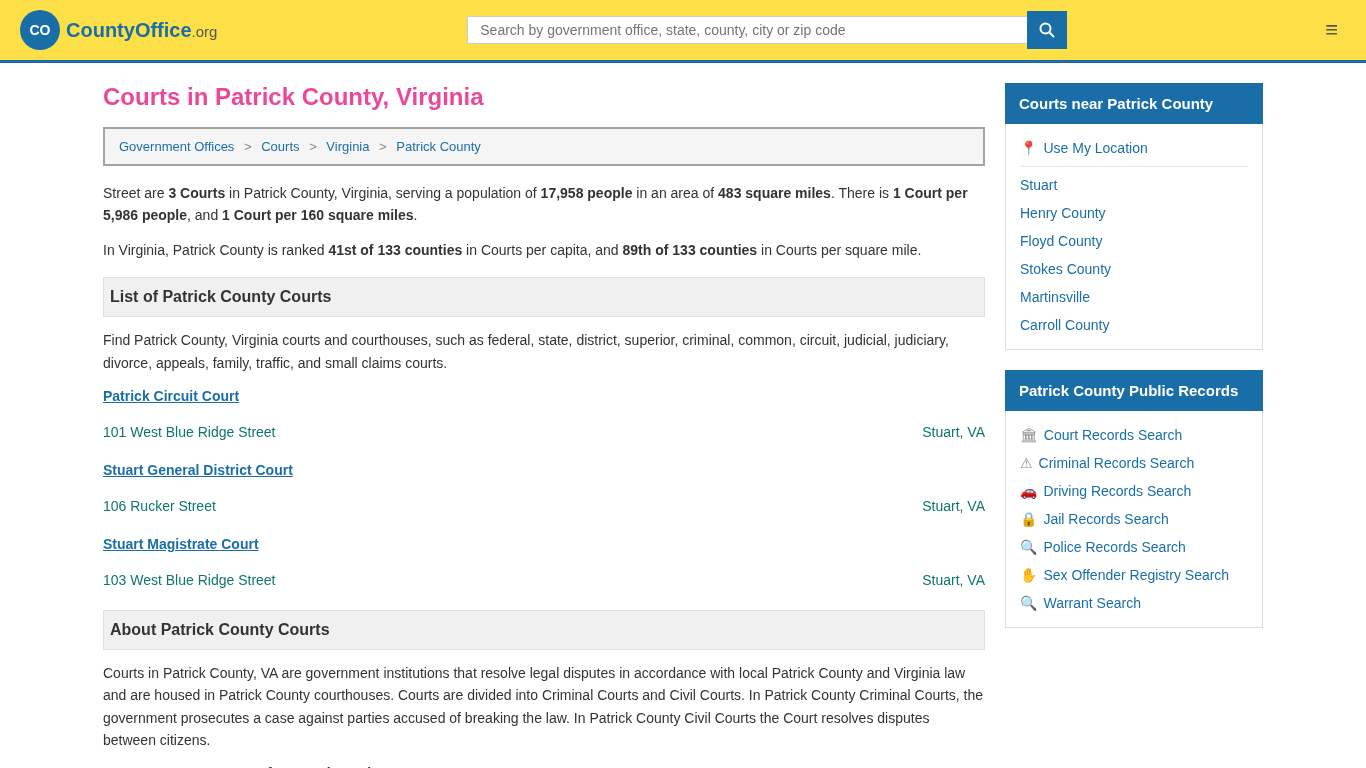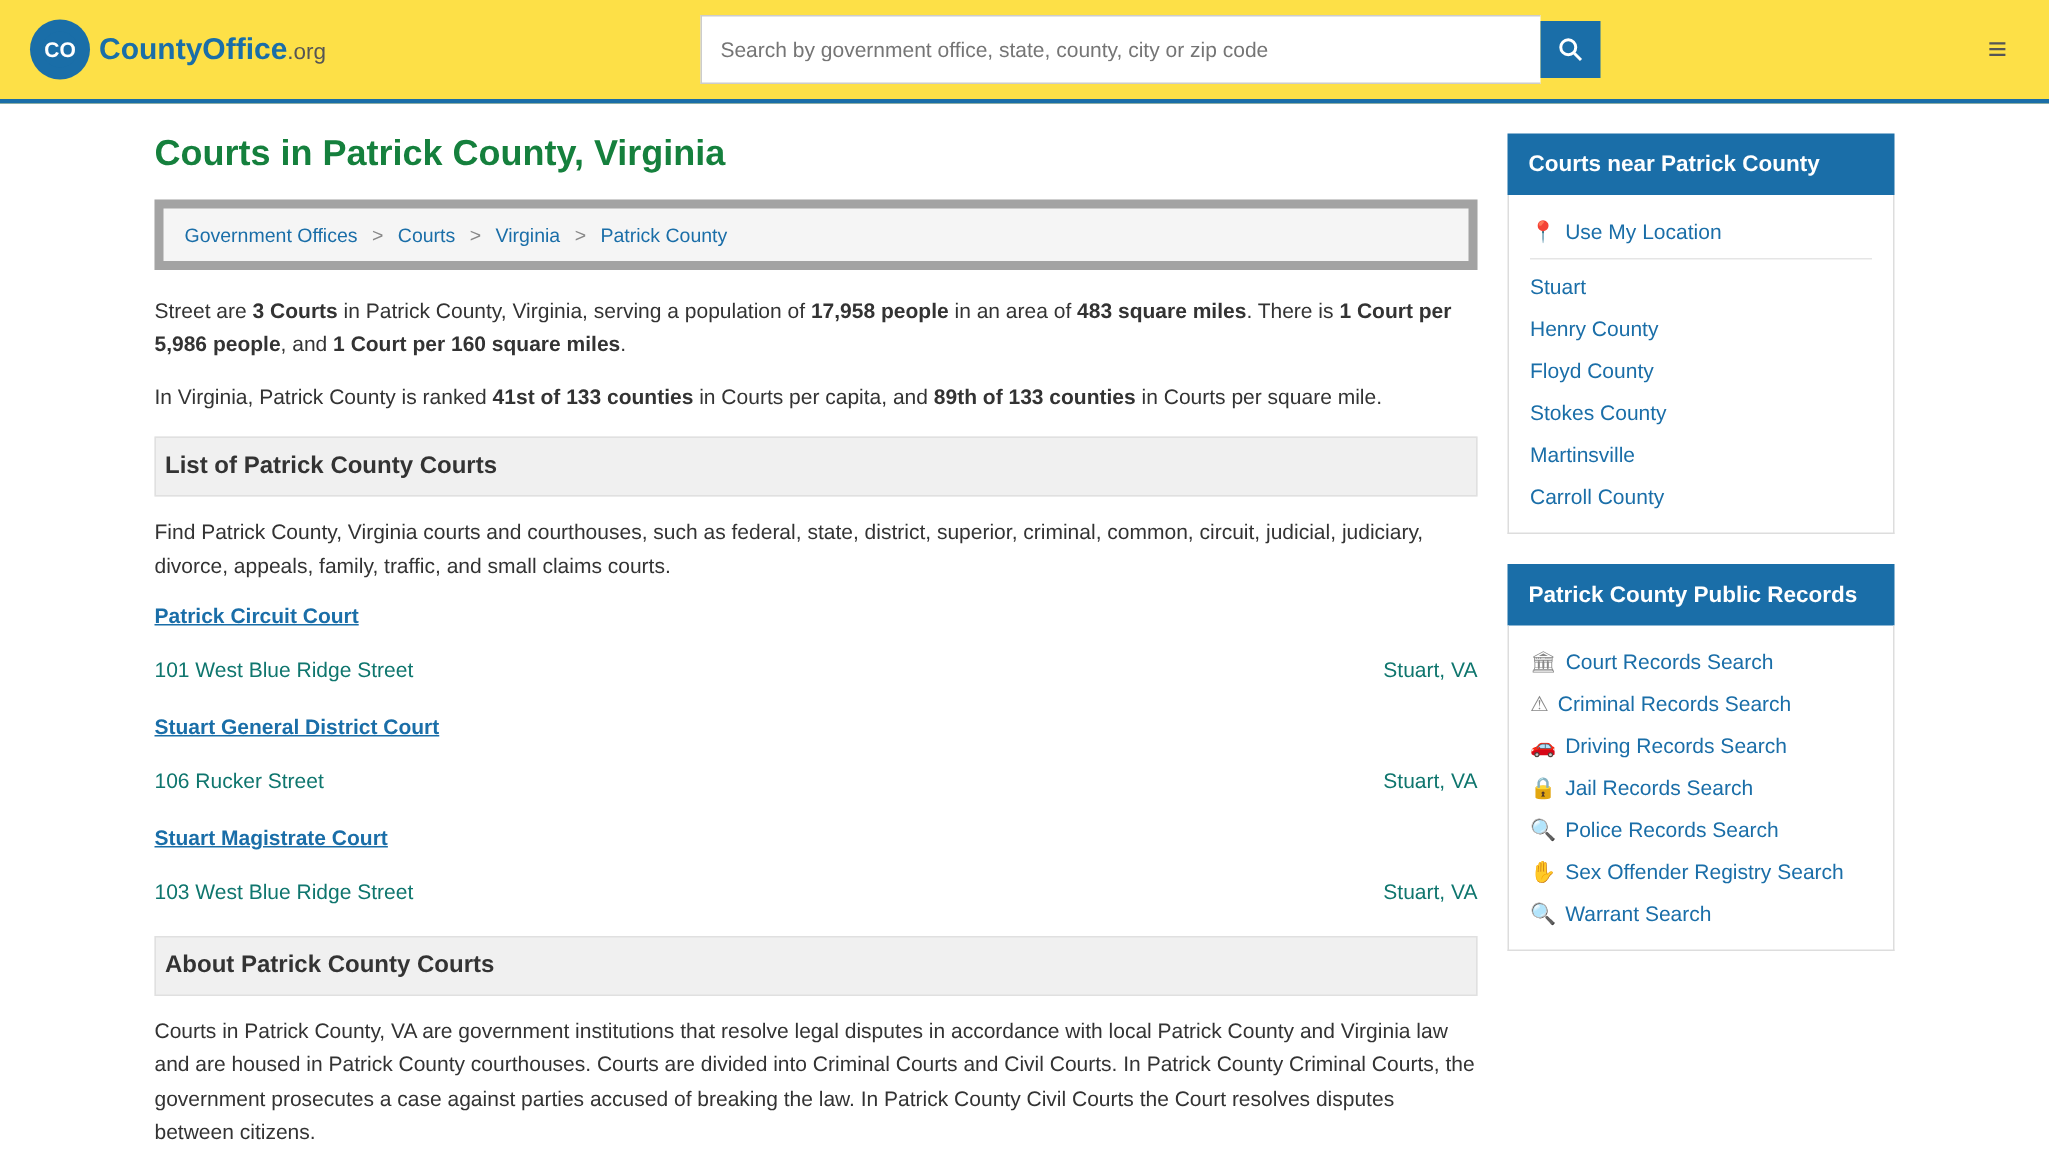--- a/index.html
+++ b/index.html
@@ -38,21 +38,21 @@
       max-width: 600px;
       margin: 0 20px;
     }
     .search-input {
       flex: 1;
       padding: 8px 12px;
       border: 1px solid #ccc;
       border-right: none;
       font-size: 14px;
       outline: none;
-      height: 46px;
+      height: 28px;
     }
     .search-btn {
       background: #1a6ea8;
       border: none;
       padding: 0 12px;
       height: 38px;
       cursor: pointer;
       color: white;
       font-size: 16px;
       display: flex;
@@ -85,32 +85,32 @@
     }
     .sidebar {
       width: 258px;
       flex-shrink: 0;
     }
 
     
     .page-title {
       font-size: 24px;
       font-weight: bold;
-      color: #15803d;
+      color: #ec4899;
       margin-bottom: 16px;
     }
 
     
     .breadcrumb {
       background: #f5f5f5;
       padding: 10px 14px;
       font-size: 13px;
       color: #555;
       margin-bottom: 16px;
-      border: 6px solid #a3a3a3;
+      border: 2px solid #a3a3a3;
     }
     .breadcrumb a {
       color: #1a6ea8;
       text-decoration: none;
     }
     .breadcrumb .sep { margin: 0 6px; color: #888; }
 
     
     .intro-text {
       font-size: 14px;

